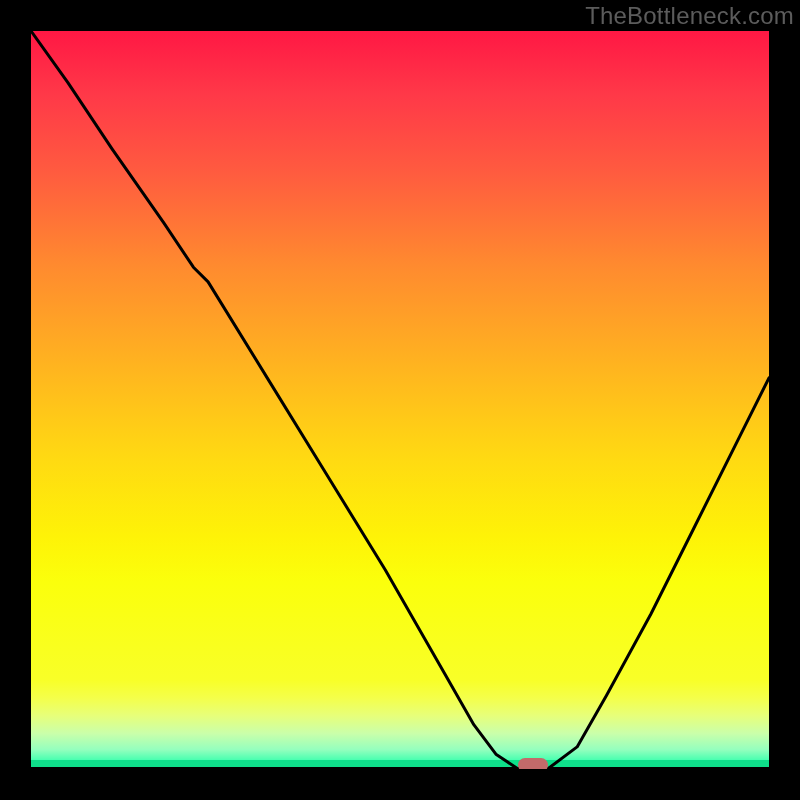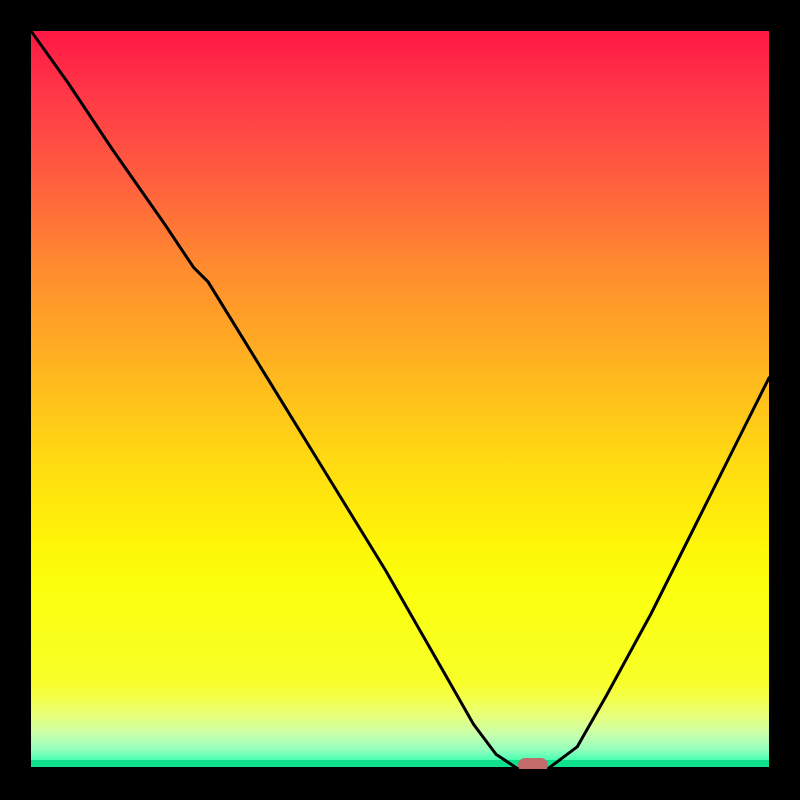--- a/index.html
+++ b/index.html
@@ -97,20 +97,21 @@
     border-radius: 7px;
     background: #c36a6a;
     z-index: 3;
     transform: translate(-50%, -50%);
   }
 </style>
 </head>
 <body>
 
 <div class="frame">
+  <div class="attribution">TheBottleneck.com</div>
 
   <div class="plot-area">
     <div class="gradient-bg">
       <div class="grad-upper"></div>
       <div class="grad-lower"></div>
       <div class="green-base"></div>
     </div>
 
     <svg class="curve-svg" viewBox="0 0 738 738" preserveAspectRatio="none">
       <path id="curve-path" fill="none" stroke="#000" stroke-width="3" stroke-linejoin="round" stroke-linecap="round" d="M0.0 0.0 L36.9 51.7 L81.2 118.1 L132.8 191.9 L162.4 236.2 L177.1 250.9 L236.2 346.9 L295.2 442.8 L354.2 538.7 L413.3 642.1 L442.8 693.7 L464.9 723.2 L487.1 738.0 L516.6 738.0 L546.1 715.9 L575.6 664.2 L619.9 583.0 L664.2 494.5 L708.5 405.9 L738.0 346.9"></path>

